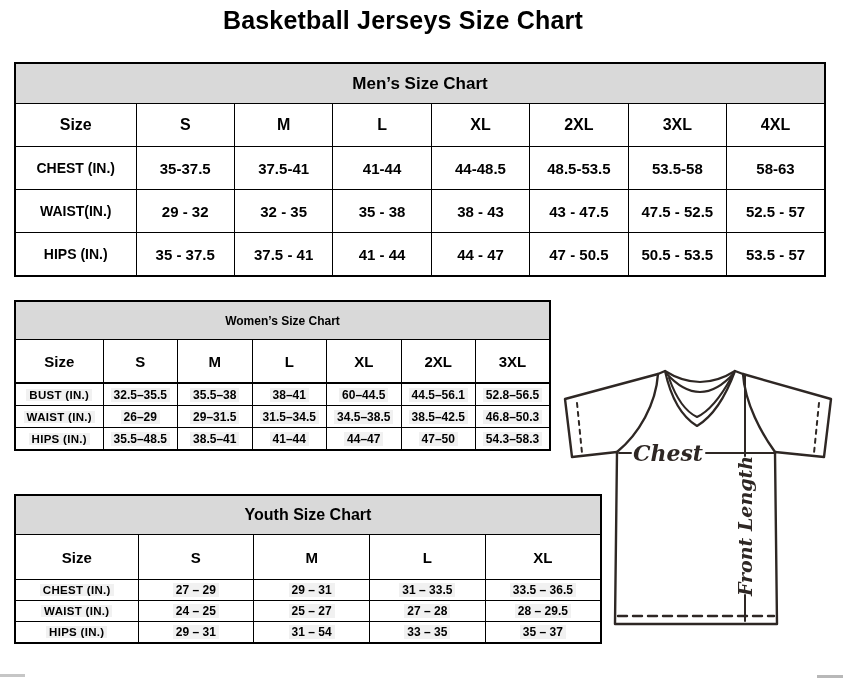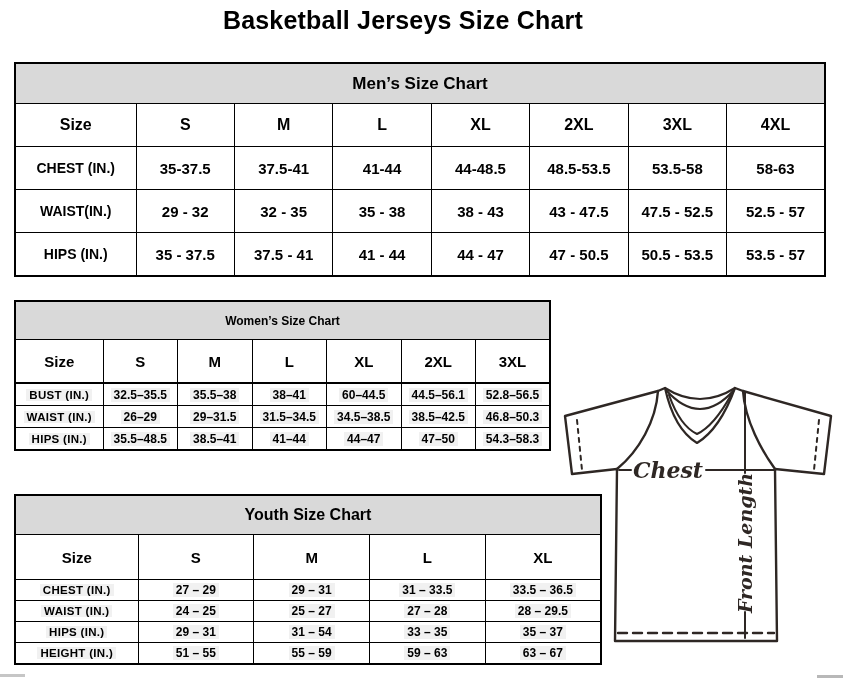--- a/index.html
+++ b/index.html
@@ -46,21 +46,21 @@
   .youth .size-row  th { height:44px; font-size:15px; }
   .youth .data-row  td { height:20px; font-size:12px; }
   .youth .data-row  td.lbl { font-size:11.5px; letter-spacing:0.3px; }
 
   
   .womens .data-row span.hl, .youth .data-row span.hl {
     background:#f1f1f1; padding:0 3px;
   }
 
   
-  .jersey { position:absolute; left:563px; top:385px; width:272px; height:260px;text-decoration:underline; }
+  .jersey { position:absolute; left:563px; top:368px; width:272px; height:260px;text-decoration:underline; }
   .chest-txt {
     font-family:"DejaVu Serif", serif; font-style:italic; font-weight:bold;
     font-size:22px; fill:#2e2724; text-anchor:middle;
   }
   .fl-txt {
     font-family:"DejaVu Serif", serif; font-style:italic; font-weight:bold;
     font-size:19px; fill:#2e2724; text-anchor:middle; dominant-baseline:central;
   }
 
   
@@ -217,27 +217,20 @@
           <td><span class="hl">27 – 28</span></td>
           <td><span class="hl">28 – 29.5</span></td>
         </tr>
         <tr class="data-row">
           <td class="lbl"><span class="hl">HIPS (IN.)</span></td>
           <td><span class="hl">29 – 31</span></td>
           <td><span class="hl">31 – 54</span></td>
           <td><span class="hl">33 – 35</span></td>
           <td><span class="hl">35 – 37</span></td>
         </tr>
-        <tr class="data-row">
-          <td class="lbl"><span class="hl">HEIGHT (IN.)</span></td>
-          <td><span class="hl">51 – 55</span></td>
-          <td><span class="hl">55 – 59</span></td>
-          <td><span class="hl">59 – 63</span></td>
-          <td><span class="hl">63 – 67</span></td>
-        </tr>
       </tbody>
     </table>
 
   <div class="jersey">
     <svg width="272" height="260" viewBox="0 0 272 260">
       <g fill="none" stroke="#2e2724" stroke-width="2.4" stroke-linejoin="round" stroke-linecap="round">
 
         <path d="M 102 3 L 95 6 L 2 31 L 9 89 L 54 84 L 52 256 L 214 256 L 212 84 L 261 89 L 268 31 L 180 6 L 172 3"></path>
 
         <path d="M 95 6 C 93 36 76 66 54 84"></path>

